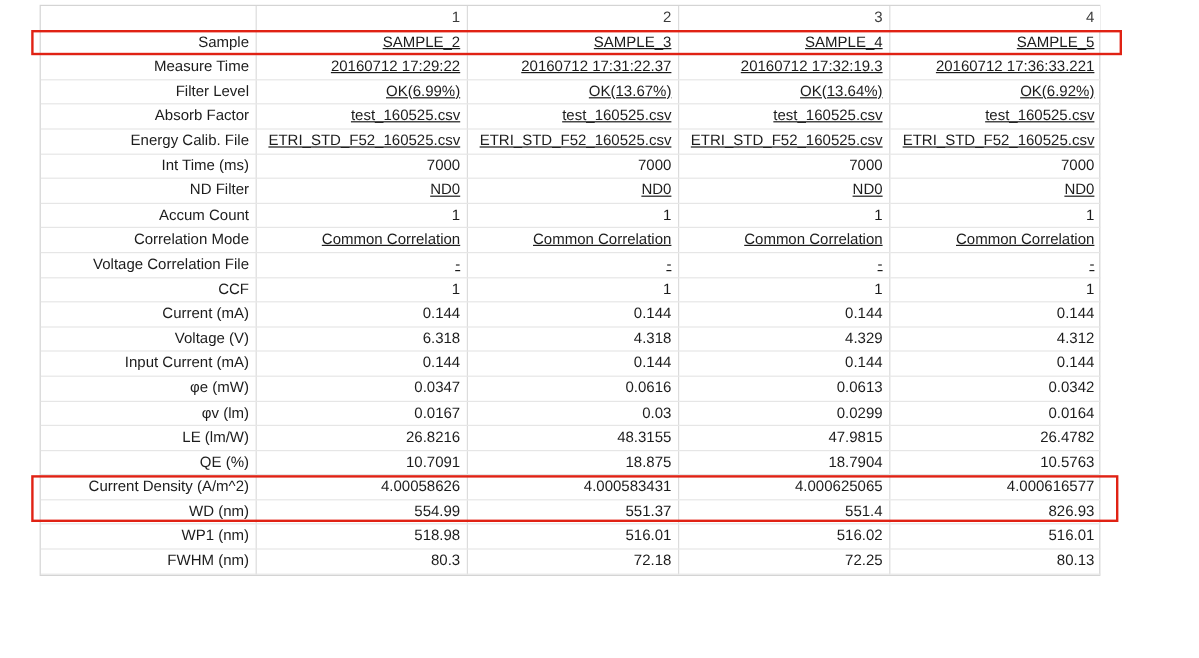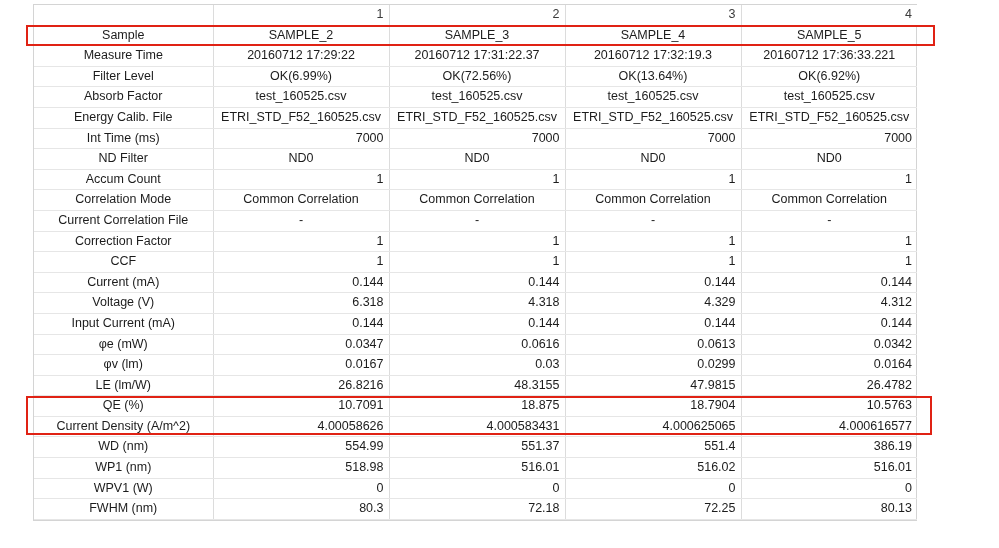--- a/index.html
+++ b/index.html
@@ -59,25 +59,26 @@
   tr.header-row th {
     text-align: right;
     color: #3b3b3b;
     font-size: 12.5px;
     border-bottom: 1px solid #d4d4d4;
     background: #ffffff;
   }
   tr.header-row th.corner { border-right: 1px solid #dcdcdc; }
 
   td.label-cell {
-    text-align: center;
+    text-align: right;
     color: #1c1c1c;
   }
   td.val-text {
-    text-align: center;
+    text-align: right;
+    text-decoration: underline;
   }
   td.val-num {
     text-align: right;
   }
 
   
   .redbox {
     position: absolute;
     border: 2px solid #e02214;
     box-sizing: border-box;
@@ -129,21 +130,21 @@
         <tr>
           <td class="label-cell">Measure Time</td>
           <td class="val-text">20160712 17:29:22</td>
           <td class="val-text">20160712 17:31:22.37</td>
           <td class="val-text">20160712 17:32:19.3</td>
           <td class="val-text">20160712 17:36:33.221</td>
         </tr>
         <tr>
           <td class="label-cell">Filter Level</td>
           <td class="val-text">OK(6.99%)</td>
-          <td class="val-text">OK(72.56%)</td>
+          <td class="val-text">OK(13.67%)</td>
           <td class="val-text">OK(13.64%)</td>
           <td class="val-text">OK(6.92%)</td>
         </tr>
         <tr>
           <td class="label-cell">Absorb Factor</td>
           <td class="val-text">test_160525.csv</td>
           <td class="val-text">test_160525.csv</td>
           <td class="val-text">test_160525.csv</td>
           <td class="val-text">test_160525.csv</td>
         </tr>
@@ -176,32 +177,25 @@
           <td class="val-num">1</td>
         </tr>
         <tr>
           <td class="label-cell">Correlation Mode</td>
           <td class="val-text">Common Correlation</td>
           <td class="val-text">Common Correlation</td>
           <td class="val-text">Common Correlation</td>
           <td class="val-text">Common Correlation</td>
         </tr>
         <tr>
-          <td class="label-cell">Current Correlation File</td>
-          <td class="val-text">-</td>
-          <td class="val-text">-</td>
-          <td class="val-text">-</td>
-          <td class="val-text">-</td>
-        </tr>
-        <tr>
-          <td class="label-cell">Correction Factor</td>
-          <td class="val-num">1</td>
-          <td class="val-num">1</td>
-          <td class="val-num">1</td>
-          <td class="val-num">1</td>
+          <td class="label-cell">Voltage Correlation File</td>
+          <td class="val-text">-</td>
+          <td class="val-text">-</td>
+          <td class="val-text">-</td>
+          <td class="val-text">-</td>
         </tr>
         <tr>
           <td class="label-cell">CCF</td>
           <td class="val-num">1</td>
           <td class="val-num">1</td>
           <td class="val-num">1</td>
           <td class="val-num">1</td>
         </tr>
         <tr>
           <td class="label-cell">Current (mA)</td>
@@ -257,37 +251,30 @@
           <td class="val-num">4.00058626</td>
           <td class="val-num">4.000583431</td>
           <td class="val-num">4.000625065</td>
           <td class="val-num">4.000616577</td>
         </tr>
         <tr>
           <td class="label-cell">WD (nm)</td>
           <td class="val-num">554.99</td>
           <td class="val-num">551.37</td>
           <td class="val-num">551.4</td>
-          <td class="val-num">386.19</td>
+          <td class="val-num">826.93</td>
         </tr>
         <tr>
           <td class="label-cell">WP1 (nm)</td>
           <td class="val-num">518.98</td>
           <td class="val-num">516.01</td>
           <td class="val-num">516.02</td>
           <td class="val-num">516.01</td>
         </tr>
         <tr>
-          <td class="label-cell">WPV1 (W)</td>
-          <td class="val-num">0</td>
-          <td class="val-num">0</td>
-          <td class="val-num">0</td>
-          <td class="val-num">0</td>
-        </tr>
-        <tr>
           <td class="label-cell">FWHM (nm)</td>
           <td class="val-num">80.3</td>
           <td class="val-num">72.18</td>
           <td class="val-num">72.25</td>
           <td class="val-num">80.13</td>
         </tr>
       </tbody>
   </table>
 </div>
 

